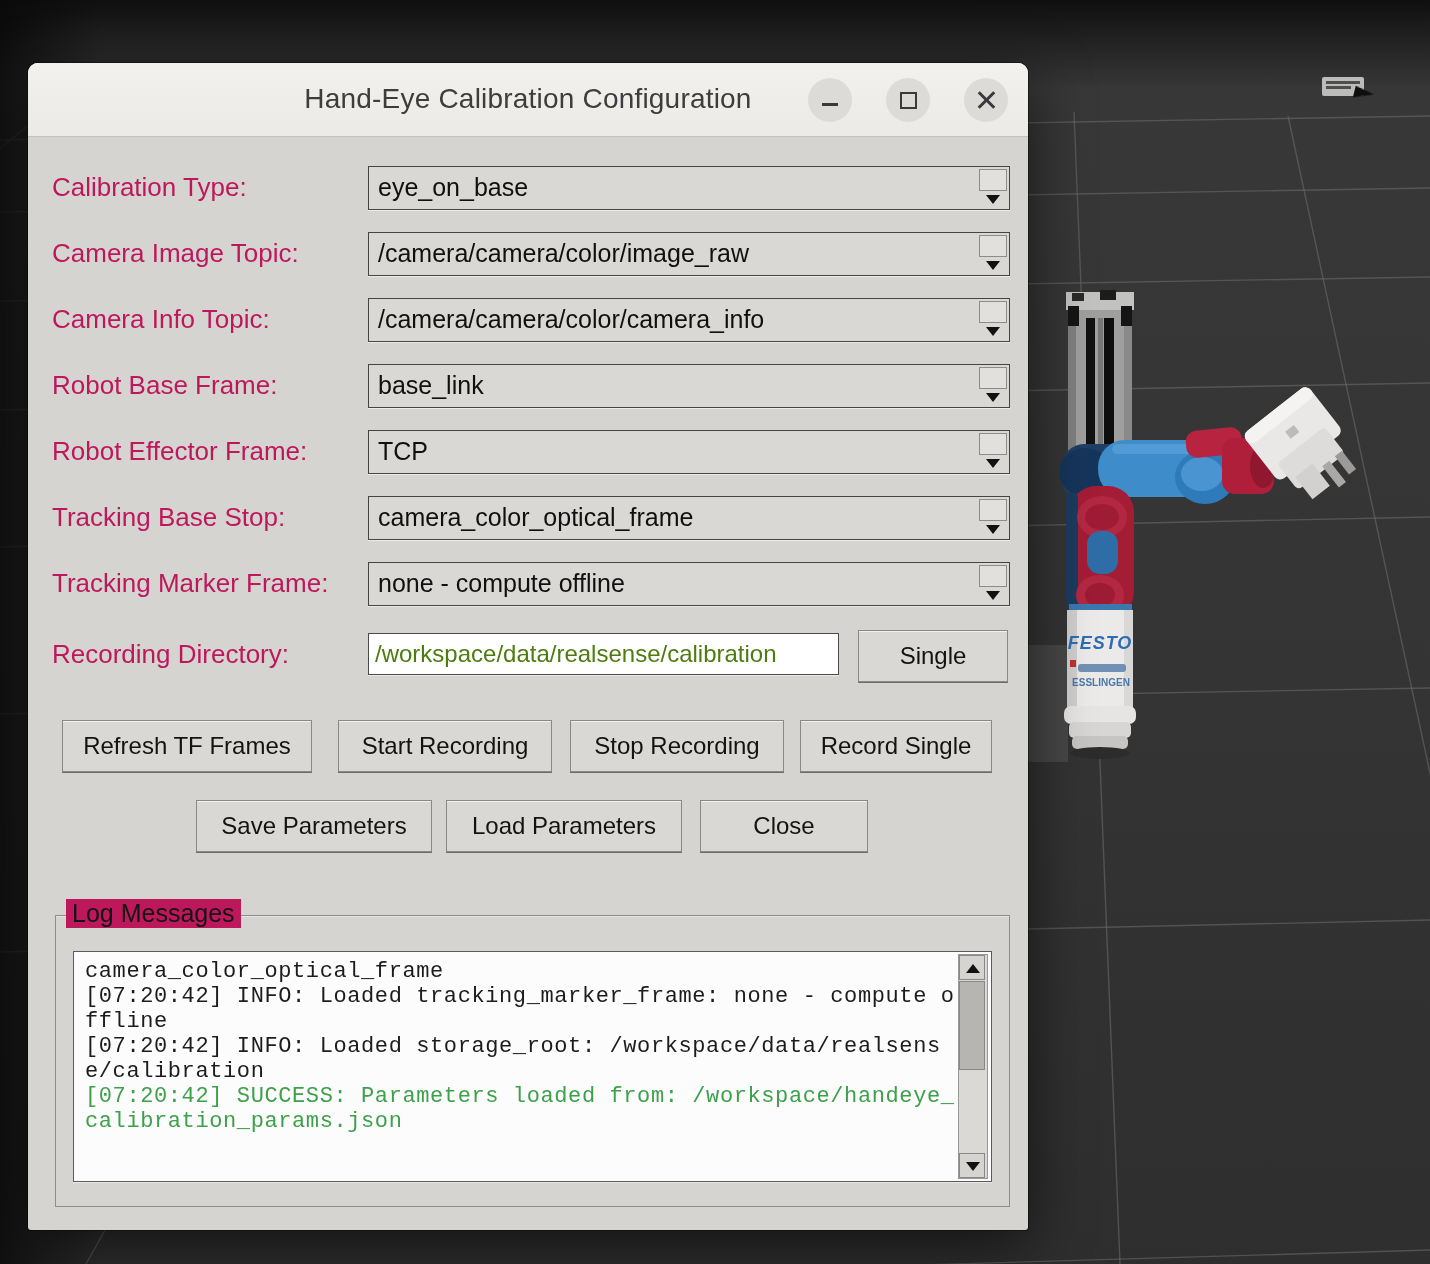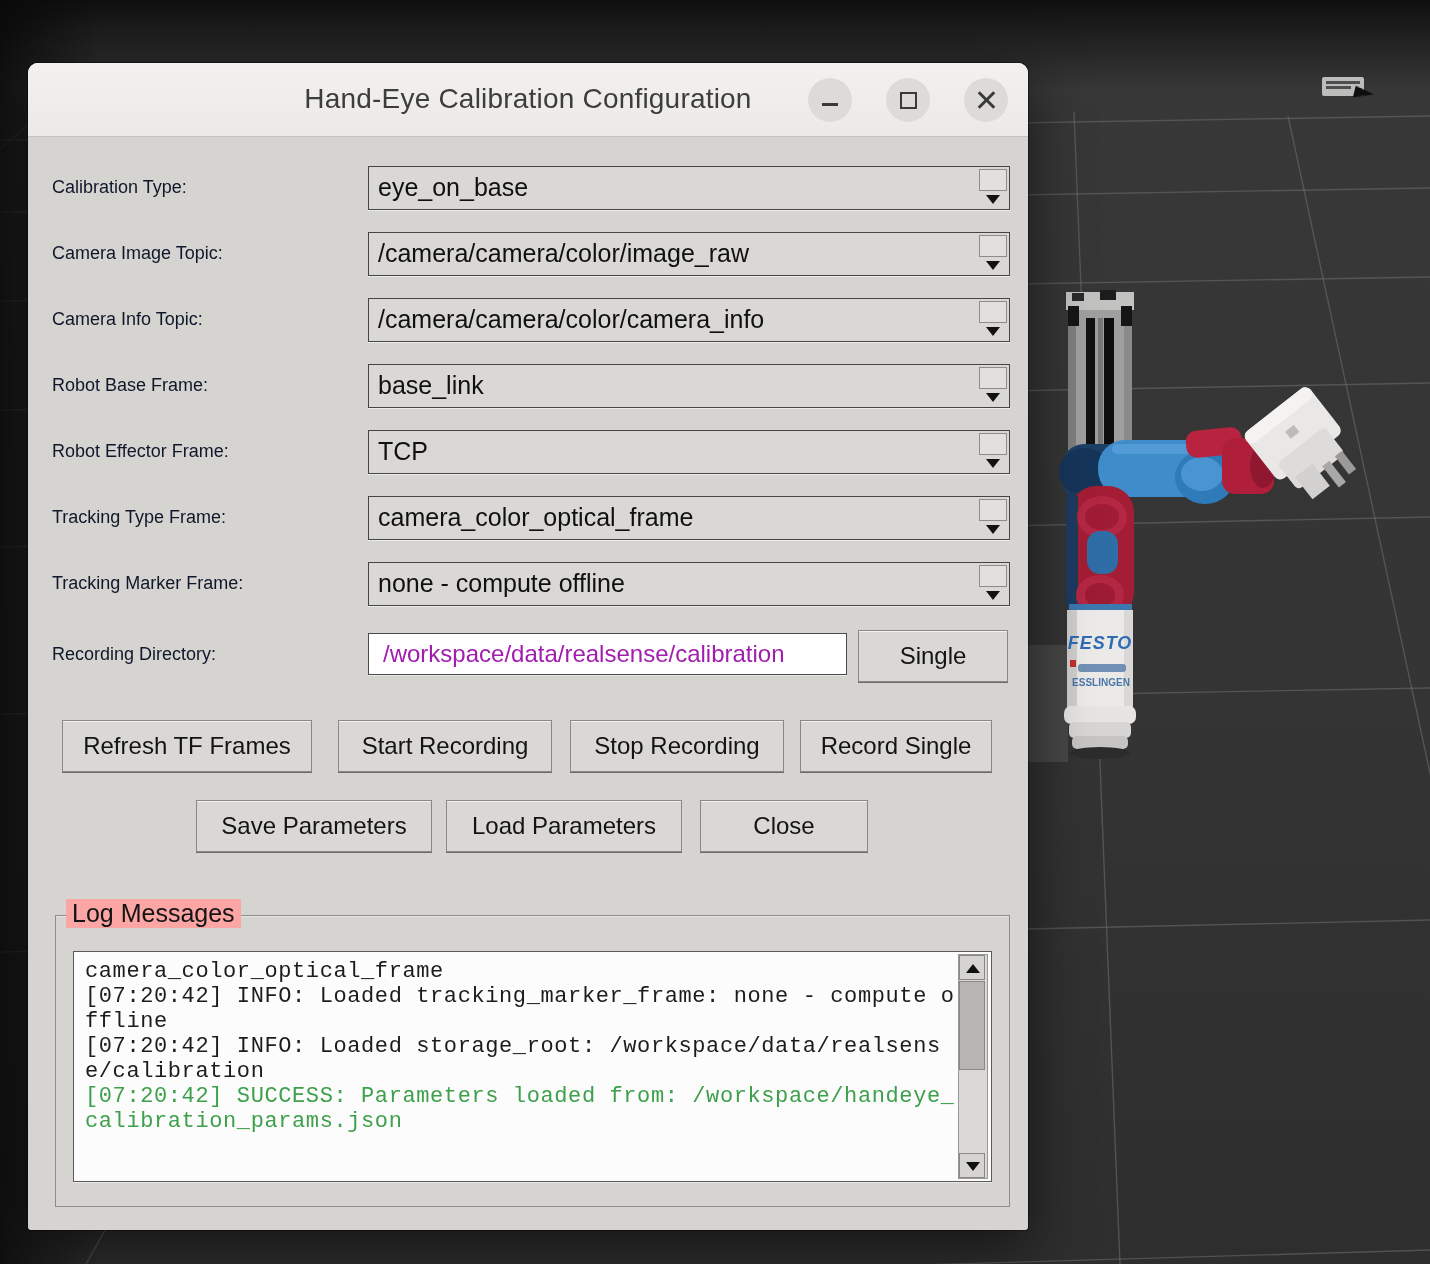--- a/index.html
+++ b/index.html
@@ -31,43 +31,43 @@
   .title{position:absolute;left:0;right:0;top:20px;text-align:center;
     font-size:28px;color:#3d3d3d;letter-spacing:.2px;}
   .winbtn{position:absolute;top:15px;width:44px;height:44px;border-radius:50%;
     background:#dddbd7;}
   .winbtn-min{left:780px;} .winbtn-max{left:858px;} .winbtn-close{left:936px;}
   .glyph-min{position:absolute;left:14px;top:25px;width:16px;height:3px;background:#3a3a3a;}
   .glyph-max{position:absolute;left:14px;top:14px;width:13px;height:13px;border:2.5px solid #3a3a3a;}
   .glyph-close{position:absolute;left:21px;top:11px;width:3px;height:22px;background:#3a3a3a;transform:rotate(45deg);}
   .glyph-close2{position:absolute;left:21px;top:11px;width:3px;height:22px;background:#3a3a3a;transform:rotate(-45deg);}
 
-  .field-label{position:absolute;left:24px;font-size:18px;color:#0f172a;line-height:42px;white-space:nowrap;}
+  .field-label{position:absolute;left:24px;font-size:26px;color:#be185d;line-height:42px;white-space:nowrap;}
   .combo{position:absolute;left:340px;width:640px;height:42px;background:#dad8d5;
     border:1px solid #454545;box-shadow:0 1px 0 rgba(255,255,255,.55);}
   .combo-value{position:absolute;left:9px;top:0;right:40px;font-size:25px;color:#101010;
     line-height:41px;white-space:nowrap;overflow:hidden;}
   .combo-btn{position:absolute;right:2px;top:2px;width:26px;height:20px;
     background:#e2e0dc;border:1px solid #8e8c89;}
   .combo-arrow{position:absolute;right:9px;bottom:5px;width:0;height:0;
     border-left:7px solid transparent;border-right:7px solid transparent;
     border-top:9px solid #111;}
 
   .text-input{position:absolute;left:340px;width:458px;height:40px;background:#ffffff;
     border:1px solid #4a4a4a;font-family:"Liberation Sans",sans-serif;
-    font-size:24px;color:#a21caf;padding:0 5px 0 14px;box-shadow:0 1px 0 rgba(255,255,255,.5);}
+    font-size:24px;color:#4d7c0f;padding:0 5px 0 6px;box-shadow:0 1px 0 rgba(255,255,255,.5);}
 
   .btn{position:absolute;height:50px;background:#dad8d5;border:1px solid #8a8886;
     box-shadow:inset 0 1px 0 #f3f1ee,0 1px 0 #6f6d6b;
     font-size:24px;color:#131313;text-align:center;display:flex;align-items:center;justify-content:center;
     white-space:nowrap;}
 
   .groupbox{position:absolute;left:27px;top:852px;width:953px;height:290px;
     border:1px solid #8f8d8a;box-shadow:inset 0 1px 0 rgba(255,255,255,.4);}
-  .legend{position:absolute;left:10px;top:-17px;background:#fca5a5;padding:0 6px;
+  .legend{position:absolute;left:10px;top:-17px;background:#be185d;padding:0 6px;
     font-size:25px;color:#141414;}
   .logbox{position:absolute;left:17px;top:35px;width:917px;height:229px;background:#fcfcfc;
     border:1px solid #5c5a58;box-shadow:0 1px 0 rgba(255,255,255,.5);}
   .log-content{position:absolute;left:0;top:0;right:36px;bottom:0;overflow:hidden;
     padding:7px 0 0 11px;font-family:"Liberation Mono",monospace;font-size:22px;
     line-height:25px;letter-spacing:.6px;color:#1c1c1c;}
   .log-line{white-space:normal;word-break:break-all;}
   .t-success{color:#3da04a;}
   .scrollbar{position:absolute;top:2px;right:3px;width:28px;bottom:2px;background:#dbd9d6;
     border:1px solid #9a9896;}
@@ -221,21 +221,21 @@
       <div class="combo-arrow"></div>
     </div>
 
     <div class="field-label" style="top:367px">Robot Effector Frame:</div>
     <div class="combo" style="top:367px">
       <div class="combo-value">TCP</div>
       <div class="combo-btn"></div>
       <div class="combo-arrow"></div>
     </div>
 
-    <div class="field-label" style="top:433px">Tracking Type Frame:</div>
+    <div class="field-label" style="top:433px">Tracking Base Stop:</div>
     <div class="combo" style="top:433px">
       <div class="combo-value">camera_color_optical_frame</div>
       <div class="combo-btn"></div>
       <div class="combo-arrow"></div>
     </div>
 
     <div class="field-label" style="top:499px">Tracking Marker Frame:</div>
     <div class="combo" style="top:499px">
       <div class="combo-value">none - compute offline</div>
       <div class="combo-btn"></div>

